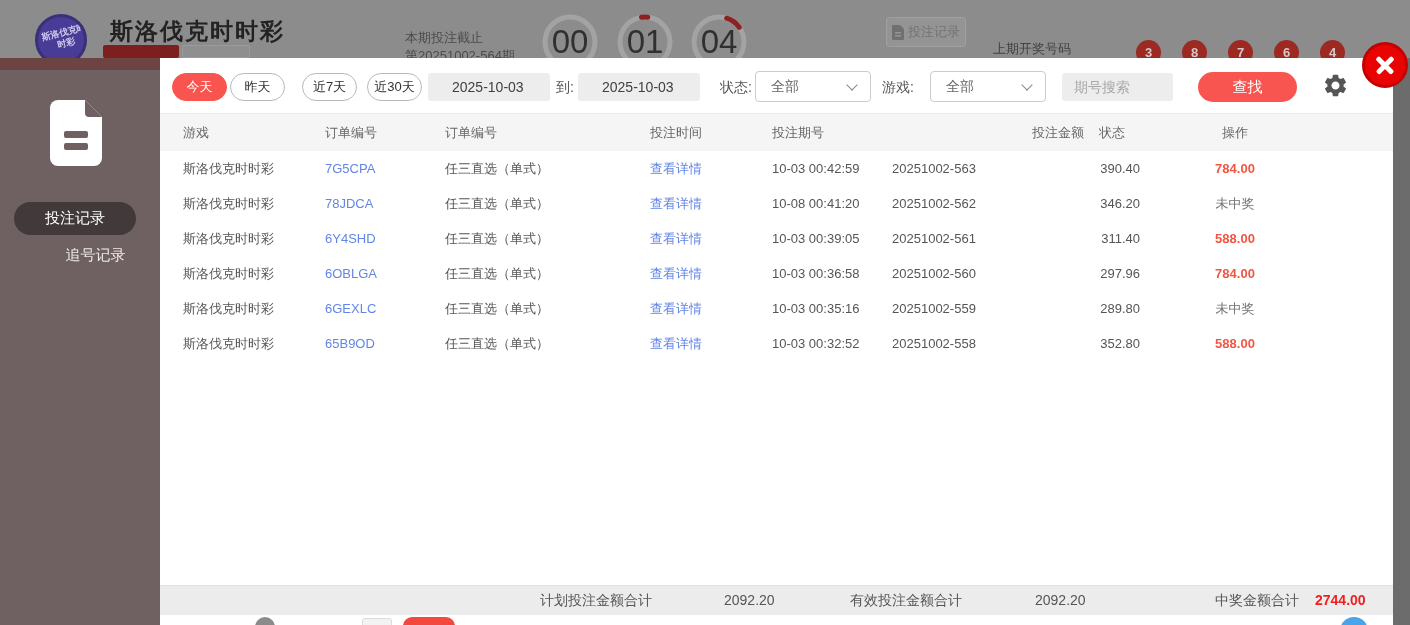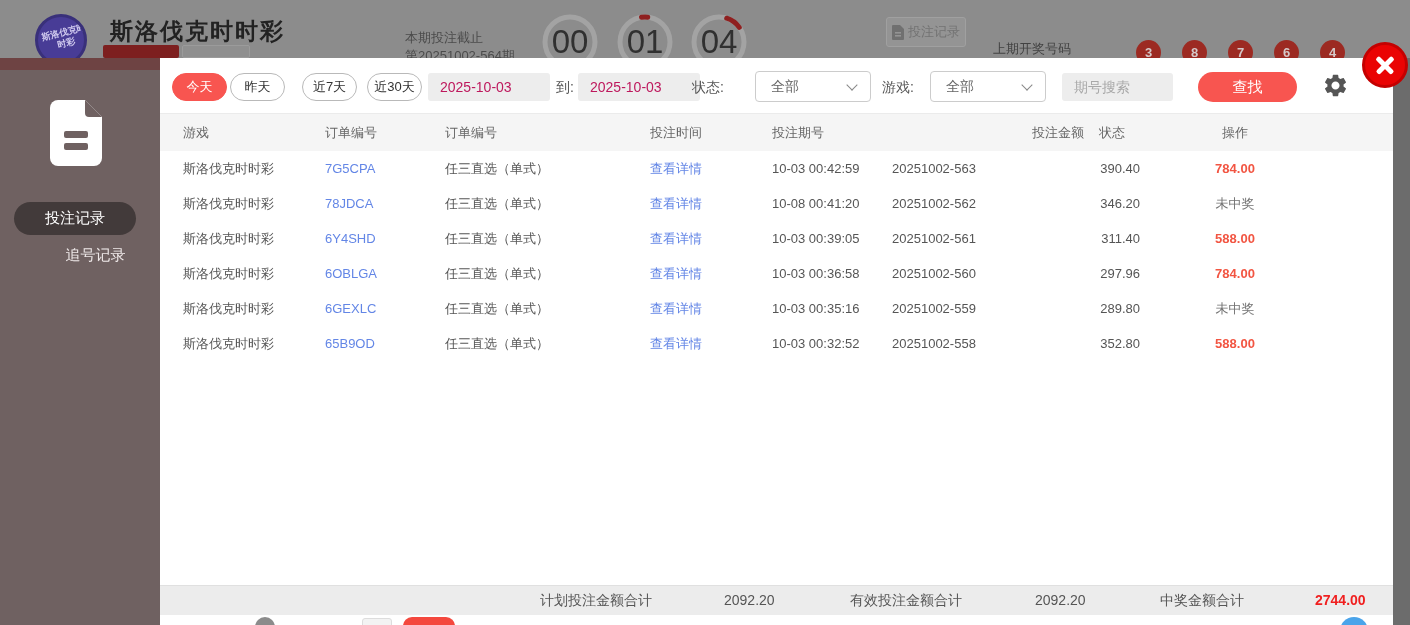--- a/index.html
+++ b/index.html
@@ -38,21 +38,21 @@
         color:#fff;font-size:15px;display:flex;align-items:center;justify-content:center;cursor:pointer;}
 
   
   .modal{position:absolute;left:160px;top:58px;width:1233px;height:567px;background:#fff;
         border-radius:8px 8px 0 0;z-index:10;}
   .filter-bar{position:absolute;left:0;top:0;width:1233px;height:56px;border-bottom:1px solid #ebebeb;}
   .pill{position:absolute;top:15px;width:55px;height:28px;border:1px solid #b9b9b9;border-radius:15px;background:#fff;
         font-size:13px;color:#333;display:flex;align-items:center;justify-content:center;cursor:pointer;}
   .pill-active{background:#f85550;border-color:#f85550;color:#fff;}
   .date-input{position:absolute;top:15px;width:122px;height:28px;background:#ededed;border:none;border-radius:3px;
-        font-size:14px;color:#be185d;padding-left:12px;outline:none;}
+        font-size:14px;color:#404040;padding-left:24px;outline:none;}
   .flt-label{position:absolute;top:21px;font-size:14px;color:#555;}
   .select{position:absolute;top:13px;width:116px;height:31px;border:1px solid #ccc;border-radius:4px;background:#fff;
         cursor:pointer;}
   .select .sel-text{position:absolute;left:15px;top:6px;font-size:14px;color:#666;}
   .chev{position:absolute;right:14px;top:9px;width:8px;height:8px;border-right:1.5px solid #888;
         border-bottom:1.5px solid #888;transform:rotate(45deg);}
   .search-input{position:absolute;left:902px;top:15px;width:111px;height:28px;background:#ededed;border:none;
         border-radius:3px;font-size:14px;color:#666;padding-left:12px;outline:none;}
   .search-input::placeholder{color:#a8a8a8;}
   .find-btn{position:absolute;left:1038px;top:14px;width:99px;height:30px;background:#f85550;border-radius:15px;
@@ -163,21 +163,21 @@
     <div class="filter-bar">
       <div id="quick-ranges">
           <div class="pill pill-active" style="left: 12px;">今天</div>
           <div class="pill" style="left: 70px;">昨天</div>
           <div class="pill" style="left: 142px;">近7天</div>
           <div class="pill" style="left: 207px;">近30天</div>
         </div>
       <input class="date-input" style="left: 268px;" value="2025-10-03">
       <div class="flt-label" style="left:396px">到:</div>
       <input class="date-input" style="left: 418px;" value="2025-10-03">
-      <div class="flt-label" style="left:532px">状态:</div>
+      <div class="flt-label" style="left:560px">状态:</div>
       <div class="select" style="left:595px">
         <span class="sel-text">全部</span>
         <span class="chev"></span>
       </div>
       <div class="flt-label" style="left:722px">游戏:</div>
       <div class="select" style="left:770px">
         <span class="sel-text">全部</span>
         <span class="chev"></span>
       </div>
       <input class="search-input" placeholder="期号搜索" style="">
@@ -264,21 +264,21 @@
           <div class="cell a-c win">588.00</div>
           <div class="cell a-c"></div>
         </div>
       </div>
 
     <div class="summary">
       <span class="sum-item" style="left:380px">计划投注金额合计</span>
       <span class="sum-item" style="left:564px">2092.20</span>
       <span class="sum-item" style="left:690px">有效投注金额合计</span>
       <span class="sum-item" style="left:875px">2092.20</span>
-      <span class="sum-item" style="left:1000px">中奖金额合计</span>
+      <span class="sum-item" style="left:1055px">中奖金额合计</span>
       <span class="sum-item sum-win" style="left:1155px">2744.00</span>
     </div>
 
     <div class="pg-circle"></div>
     <div class="pg-box"></div>
     <div class="pg-red"></div>
     <div class="service-btn"></div>
   </div>
 
   <div class="close-btn">

